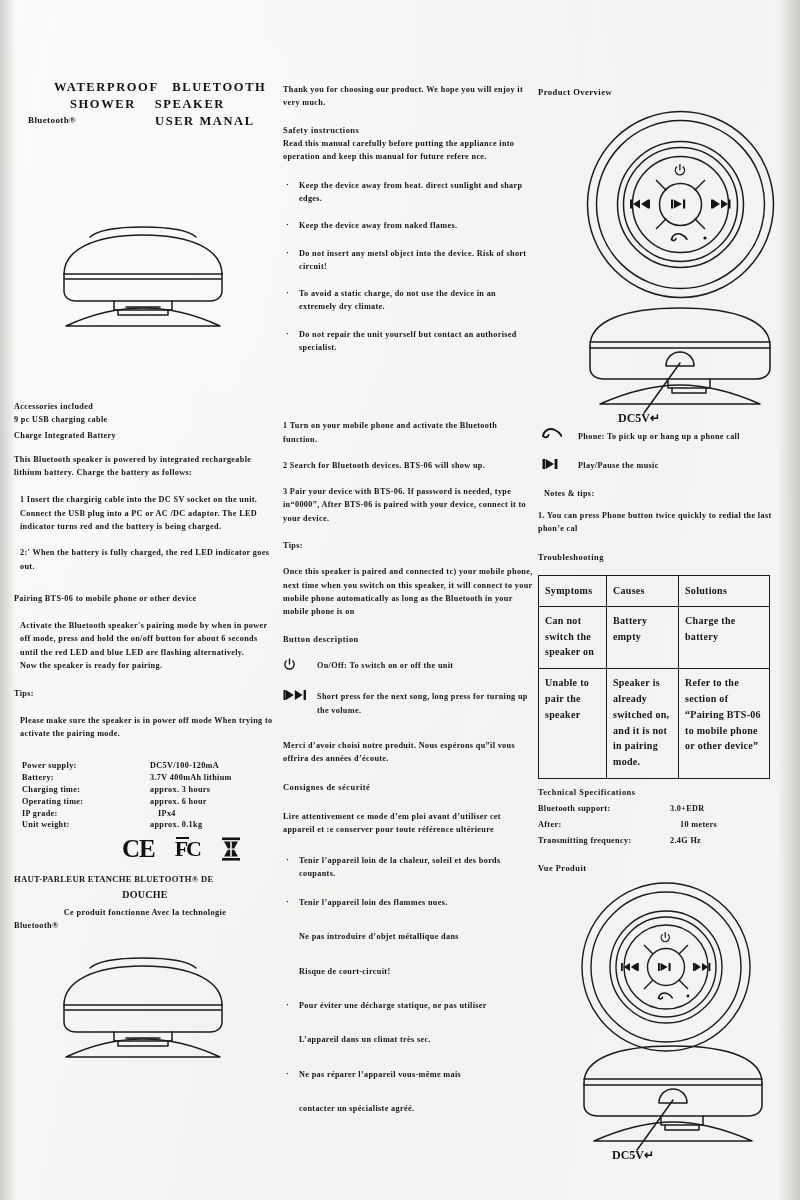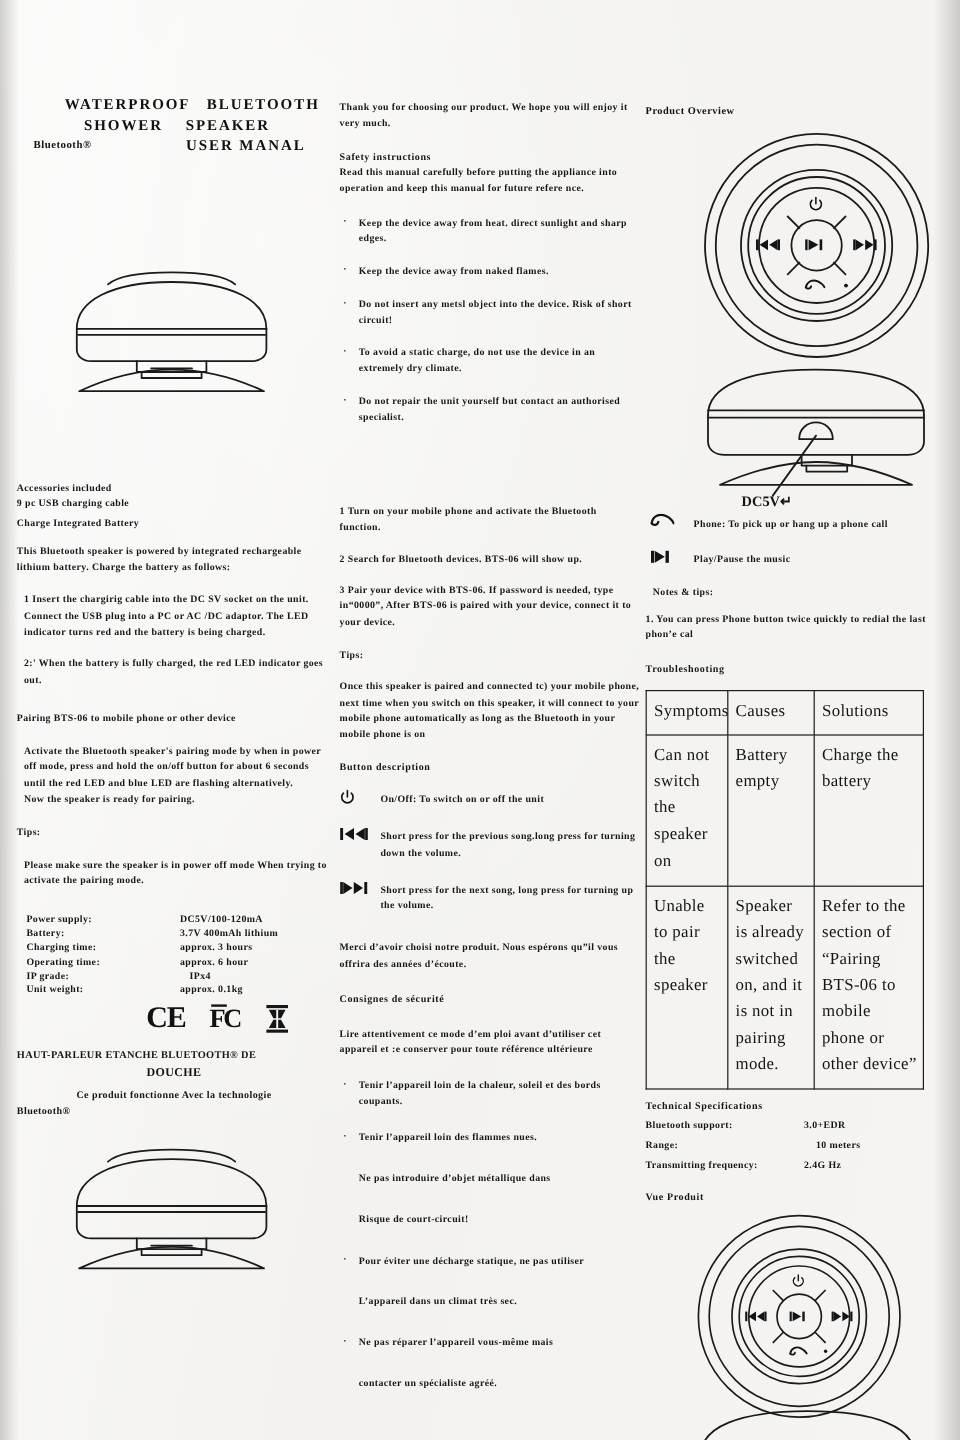--- a/index.html
+++ b/index.html
@@ -54,21 +54,21 @@
 
   
   .certs { display:flex; align-items:center; justify-content:flex-end; gap:20px; padding-right:34px; margin-top:4px; }
   .ce  { font-family:"Liberation Serif", serif; font-weight:bold; font-size:25px; letter-spacing:-1px; }
   .fcc { font-family:"Liberation Serif", serif; font-weight:bold; font-size:22px; letter-spacing:-2px; }
 
   
   .ts { border-collapse: collapse; width: 231px; table-layout: fixed; }
   .ts td, .ts th {
     border: 1.4px solid #1b1b1b;
-    font-size: 14px; font-weight: normal; line-height: 1.58; letter-spacing:.3px;
+    font-size: 10px; font-weight: bold; line-height: 1.58; letter-spacing:.3px;
     padding: 6px 5px 8px 6px; vertical-align: top; text-align: left; color:#141414;
   }
   .ts th { padding-top:7px; padding-bottom:7px; }
   .ts .c-sym { width: 68px; }
   .ts .c-cau { width: 72px; }
   .ts .c-sol { width: 91px; }
 
   
   .btnrow { position: relative; padding-left: 34px; margin-bottom: 11px; }
   .btnrow .ic { position:absolute; left: 0; top: -1px; width: 30px; height: 14px; }
@@ -243,31 +243,20 @@
       <div class="btnrow b" style="margin-top:12px;">
         <span class="ic">
           <svg width="13" height="14" viewBox="0 0 13 14">
             <path d="M3.2 3.0 A4.7 4.7 0 1 0 9.8 3.0" fill="none" stroke="#141414" stroke-width="1.35" stroke-linecap="round"></path>
             <line x1="6.5" y1="0.9" x2="6.5" y2="6.1" stroke="#141414" stroke-width="1.35" stroke-linecap="round"></line>
           </svg>
         </span>
         <span>On/Off: To switch on or off the unit</span>
       </div>
 
-      <div class="btnrow b" style="margin-top:18px;">
-        <span class="ic">
-          <svg width="24" height="12" viewBox="0 0 24 12">
-            <rect x="0.5" y="1" width="2.4" height="10" fill="#141414"></rect>
-            <path d="M12 1 L4.2 6 L12 11 Z" fill="#141414"></path>
-            <path d="M21 1 L13.2 6 L21 11 Z" fill="#141414"></path>
-            <rect x="21.3" y="1" width="2.2" height="10" fill="#141414"></rect>
-          </svg>
-        </span>
-        <span>Short press for the previous song.long press for turning down the volume.</span>
-      </div>
 
       <div class="btnrow b" style="margin-top:18px;">
         <span class="ic">
           <svg width="24" height="12" viewBox="0 0 24 12">
             <rect x="0.5" y="1" width="2.2" height="10" fill="#141414"></rect>
             <path d="M3 1 L10.8 6 L3 11 Z" fill="#141414"></path>
             <path d="M11.8 1 L19.6 6 L11.8 11 Z" fill="#141414"></path>
             <rect x="20.6" y="1" width="2.4" height="10" fill="#141414"></rect>
           </svg>
         </span>
@@ -439,21 +428,21 @@
 
     <div class="t" style="margin-top:7px;">
       <div class="b hd">Technical Specifications</div>
       <table class="spec" style="margin-top:1px;">
         <tbody>
           <tr>
             <td class="k" style="width:132px;">Bluetooth support:</td>
             <td>3.0+EDR</td>
           </tr>
           <tr>
-            <td class="k" style="width:132px;">Range:</td>
+            <td class="k" style="width:132px;">After:</td>
             <td style="padding-left:10px;">10 meters</td>
           </tr>
           <tr>
             <td class="k" style="width:132px;">Transmitting frequency:</td>
             <td>2.4G Hz</td>
           </tr>
         </tbody>
       </table>
     </div>
 

